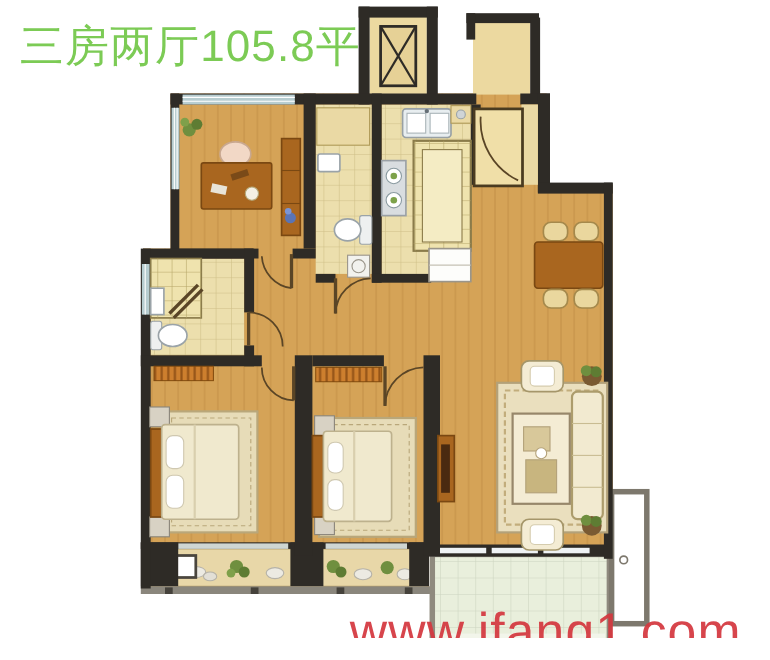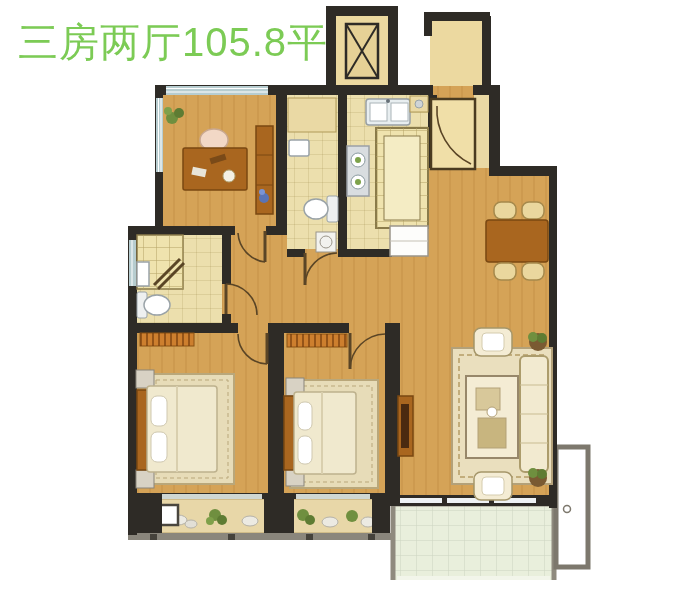--- a/index.html
+++ b/index.html
@@ -329,13 +329,14 @@
       <path class="arc" d="M305,285 A33,33 0 0 1 337,253"></path>
       <line class="leaf" x1="226" y1="284" x2="226" y2="314"></line>
       <path class="arc" d="M226,284 A31,31 0 0 1 257,315"></path>
       <line class="leaf" x1="267" y1="333" x2="267" y2="364"></line>
       <path class="arc" d="M238,334 A30,30 0 0 0 267,364"></path>
       <line class="leaf" x1="350" y1="333" x2="350" y2="369"></line>
       <path class="arc" d="M350,369 A36,36 0 0 1 385,334"></path>
     </g>
   </svg>
 
+  <div class="watermark">www.ifang1.com</div>
 </div>
 
 </body></html>

